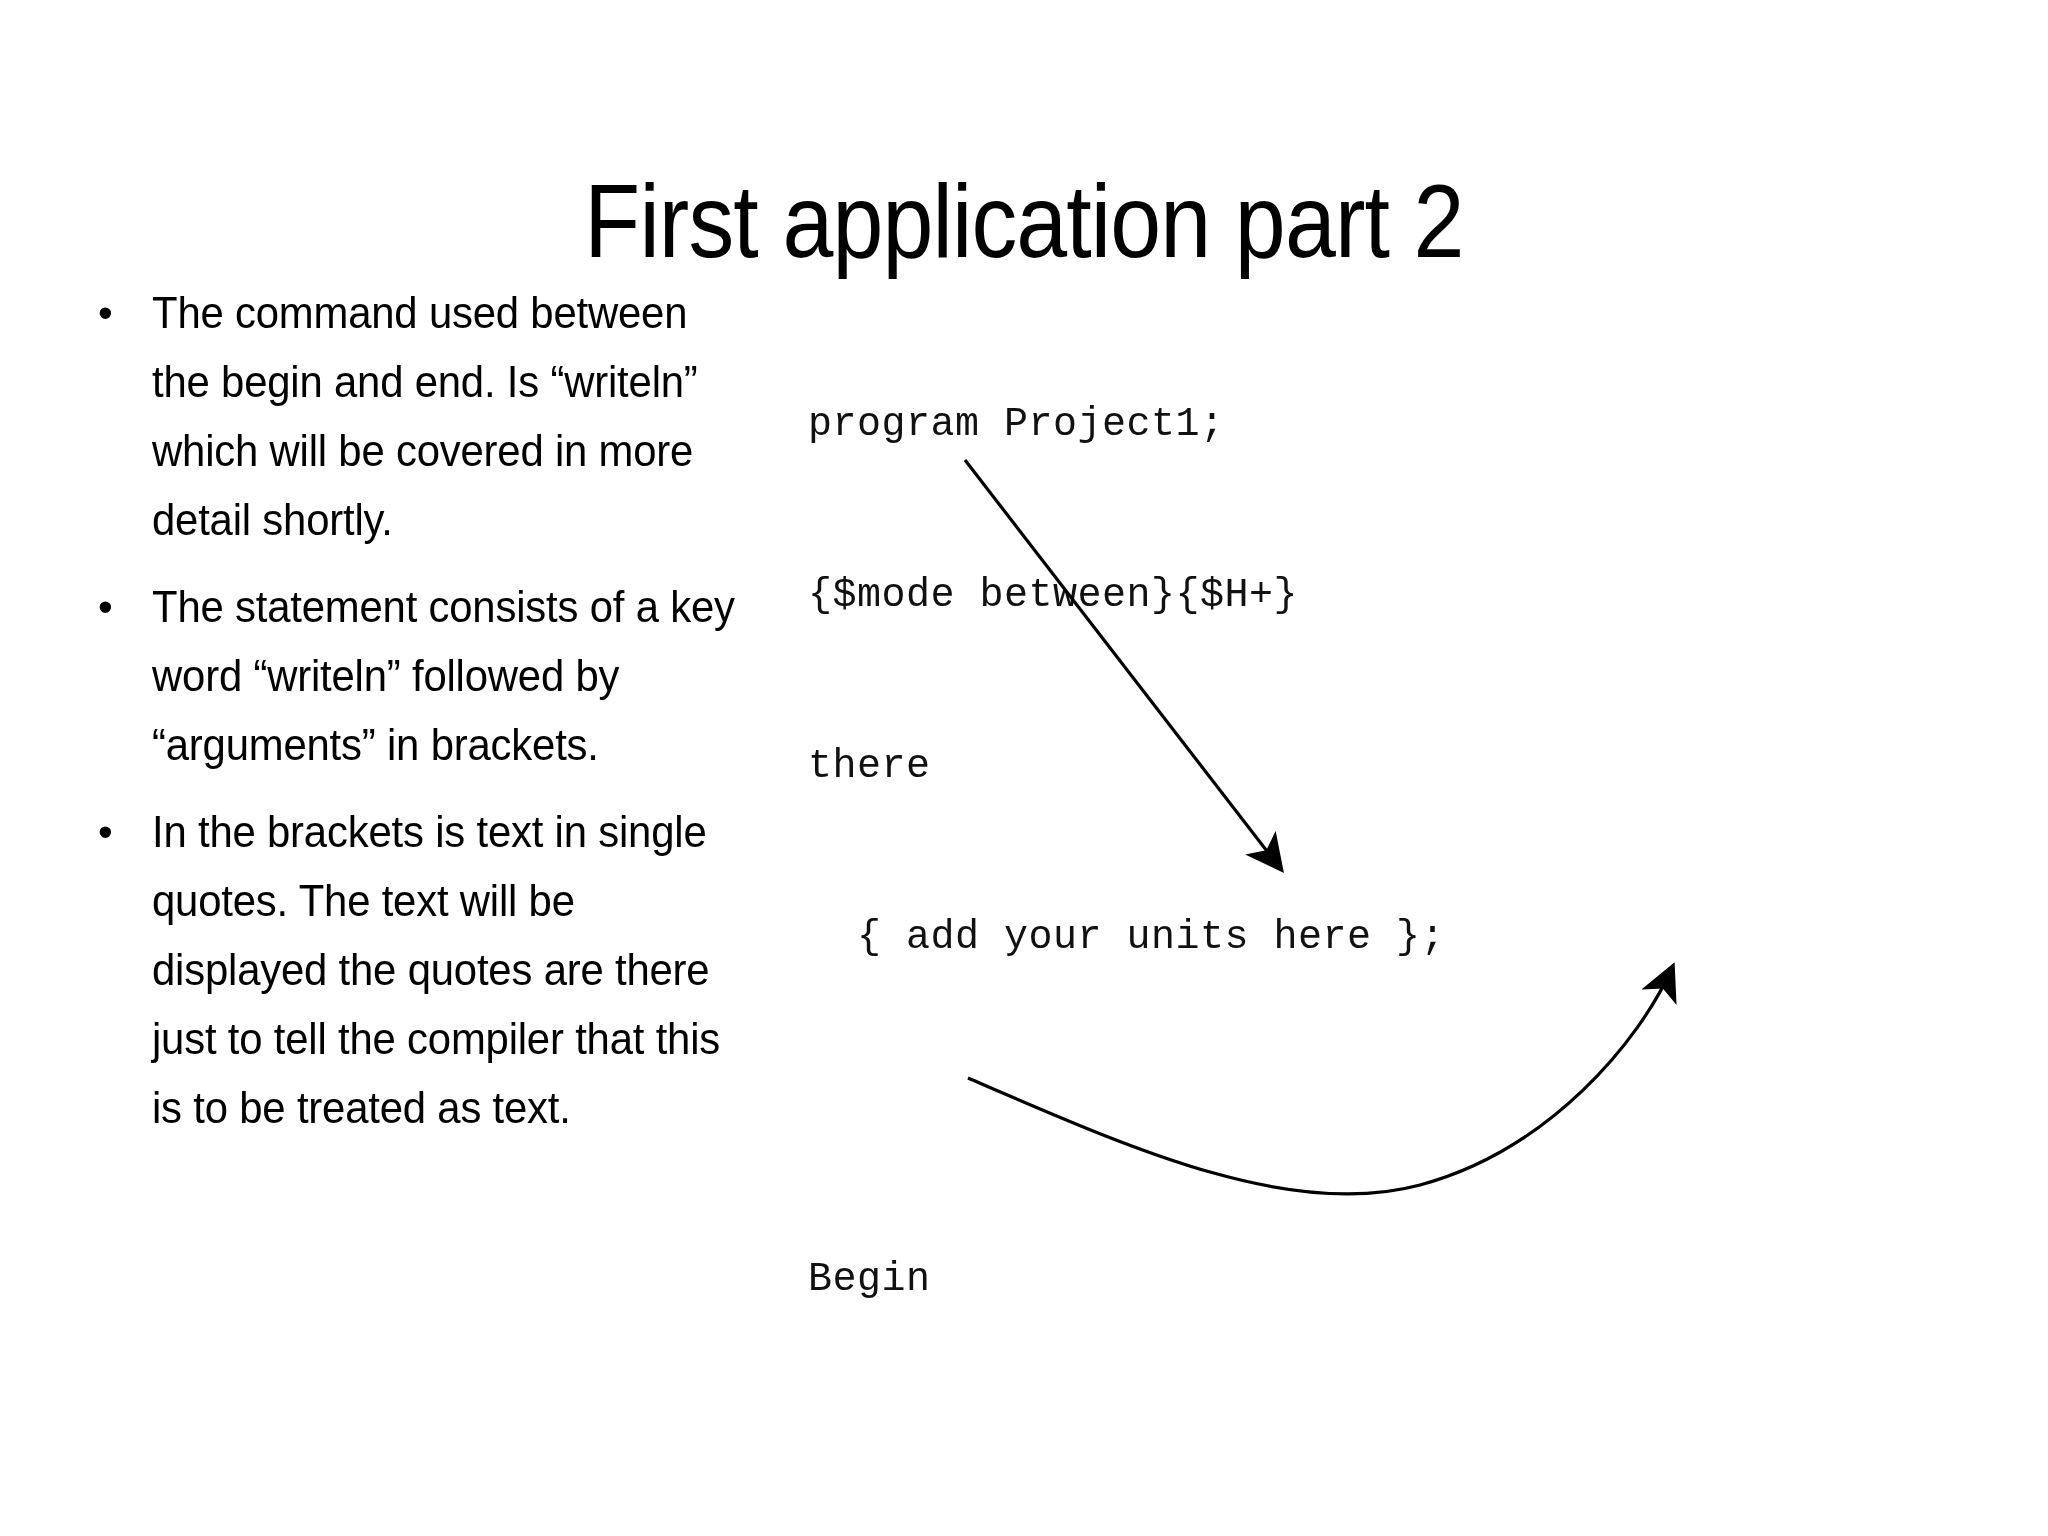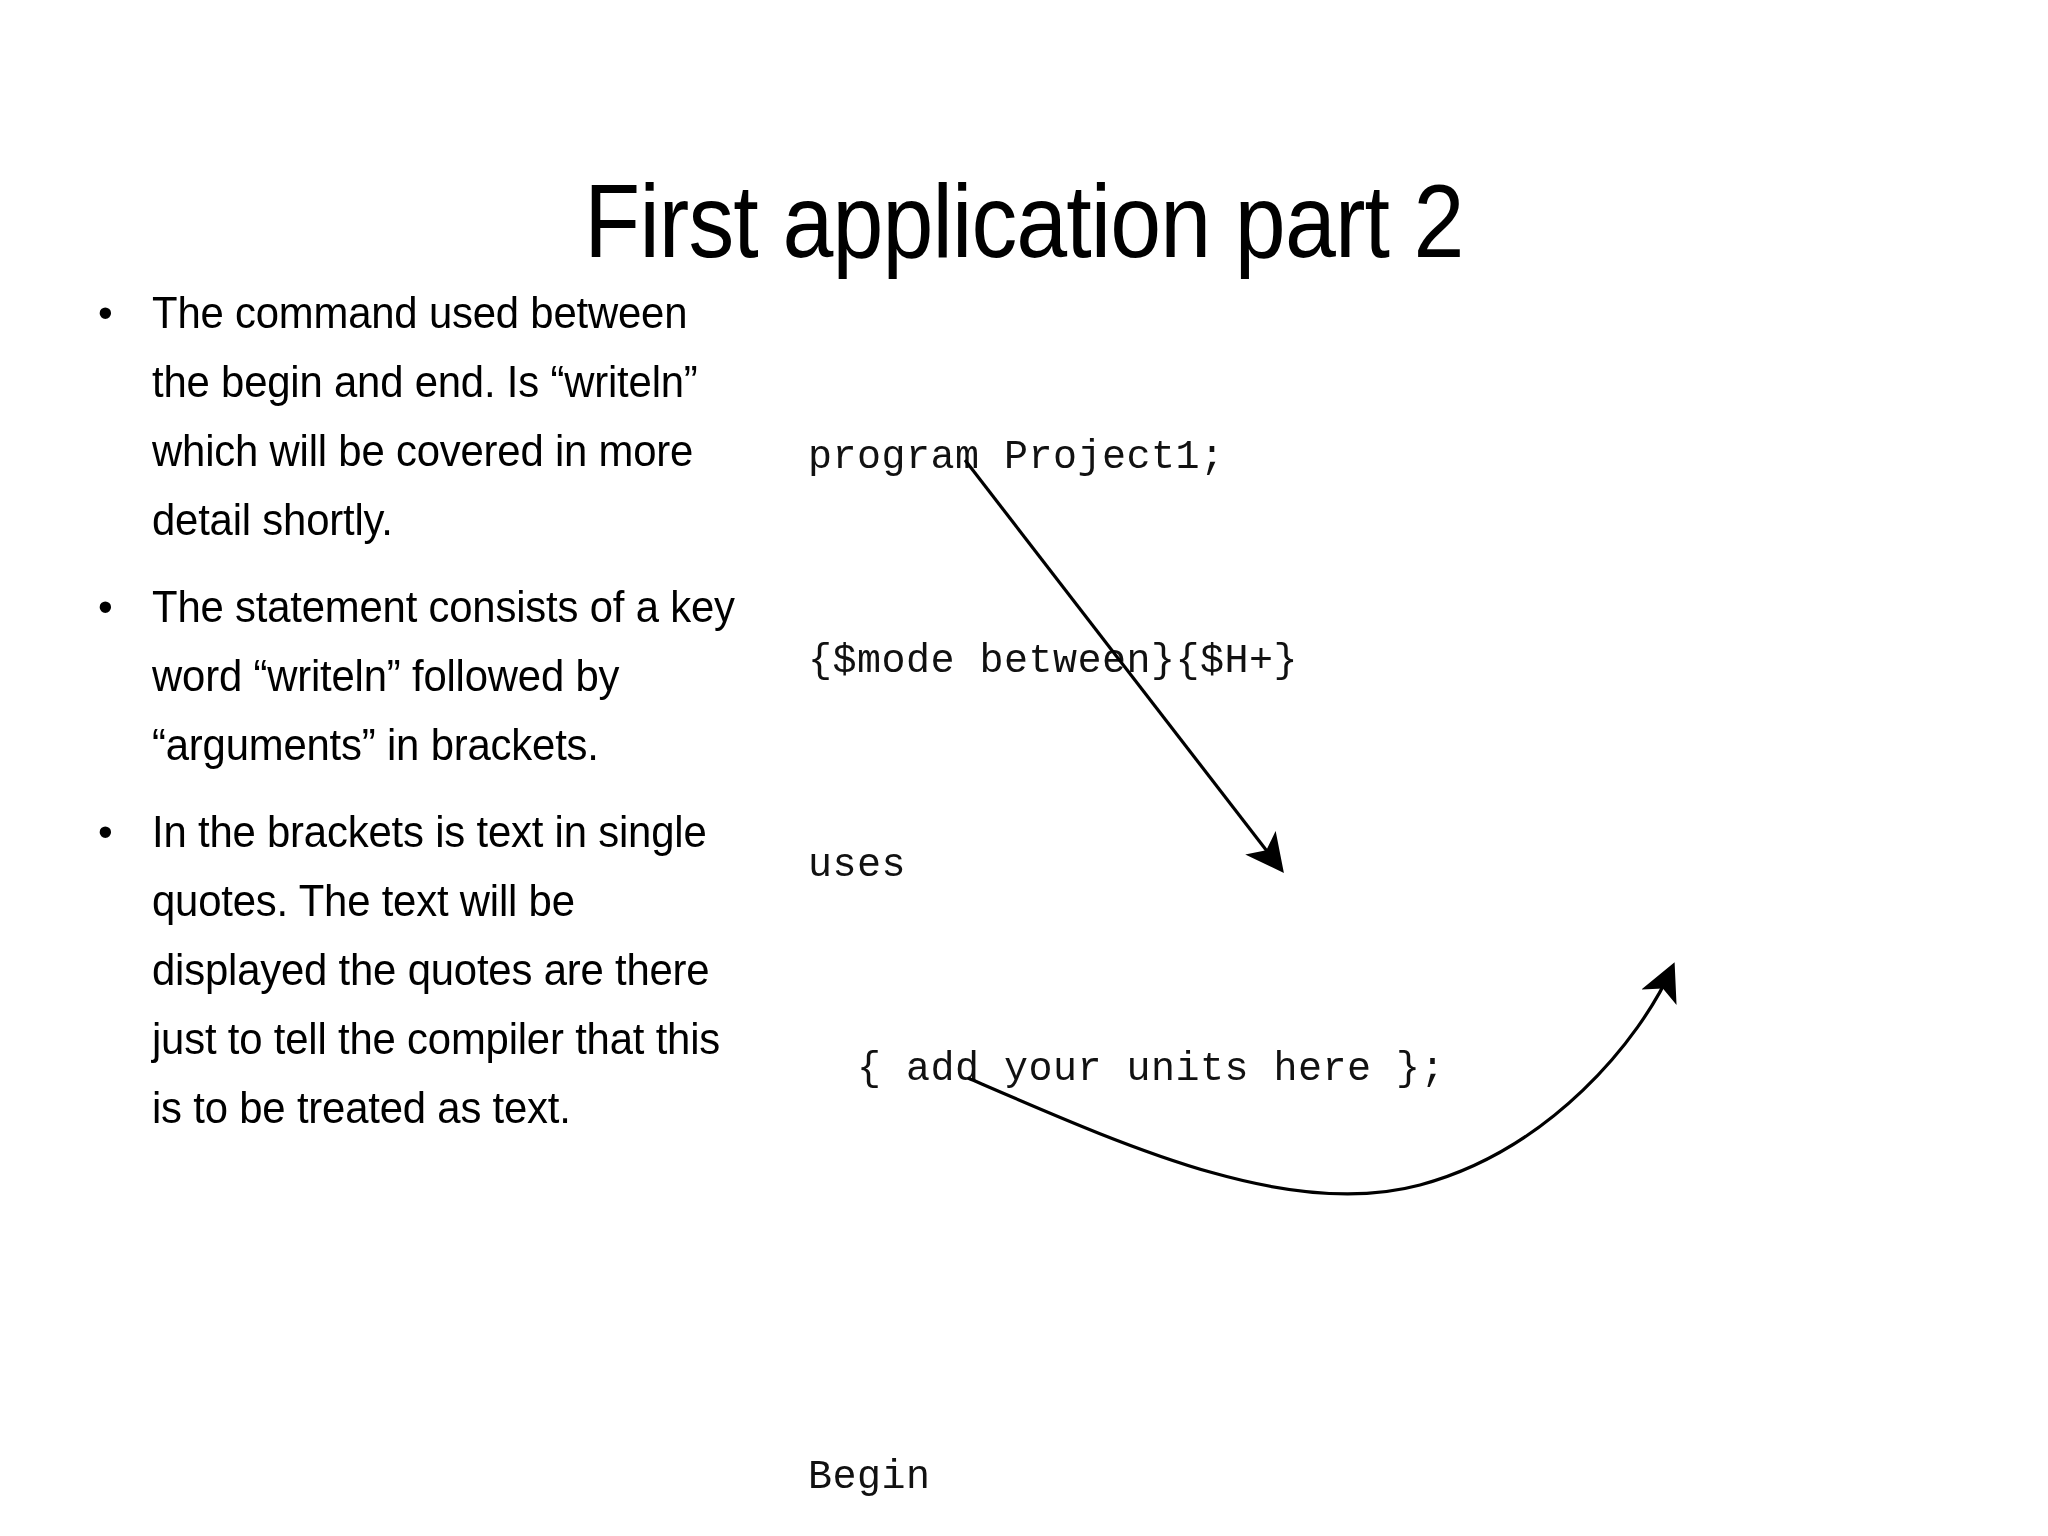--- a/index.html
+++ b/index.html
@@ -75,21 +75,20 @@
     top: 282px;
     font-family: "Liberation Mono", "DejaVu Sans Mono", monospace;
     font-size: 40px;
     line-height: 57px;
     white-space: pre;
     letter-spacing: 0.5px;
     color: #111111;
   }
   .code-line {
     height: 57px;
-    margin-top: 33px;
   }
   .code-line.blank {
     height: 57px;
   }
 
   
   #arrow-layer {
     position: absolute;
     left: 0;
     top: 0;
@@ -120,21 +119,21 @@
     <div class="bullet-row">
       <span class="bullet-marker">•</span>
       <span class="bullet-text">In the brackets is text in single quotes. The text will be displayed the quotes are there just to tell the compiler that this is to be treated as text.</span>
     </div>
 
   </div>
 
   <div id="code-block">
     <div class="code-line">program Project1;</div>
     <div class="code-line">{$mode between}{$H+}</div>
-    <div class="code-line">uses</div>
+    <div class="code-line">there</div>
     <div class="code-line">  { add your units here };</div>
     <div class="code-line blank"></div>
     <div class="code-line">Begin</div>
     
     
   </div>
 
   <svg id="arrow-layer" viewBox="0 0 2048 1536">
     <defs>
       <marker id="ah1" markerWidth="14" markerHeight="14" refX="10" refY="6" orient="auto" markerUnits="strokeWidth">

